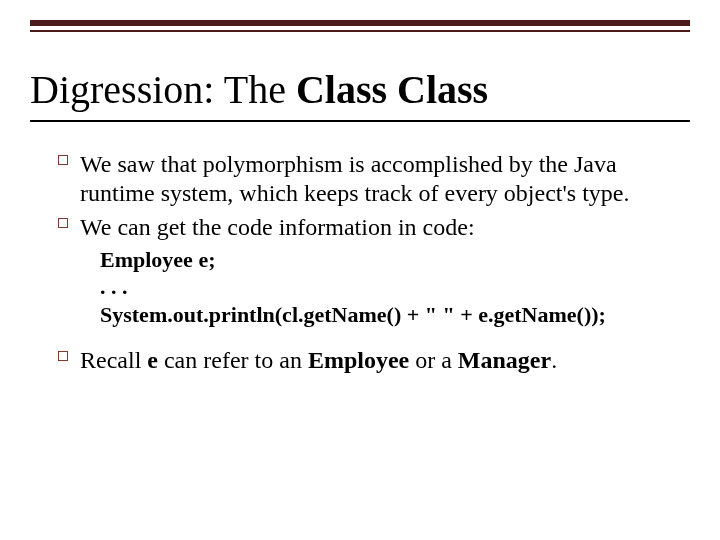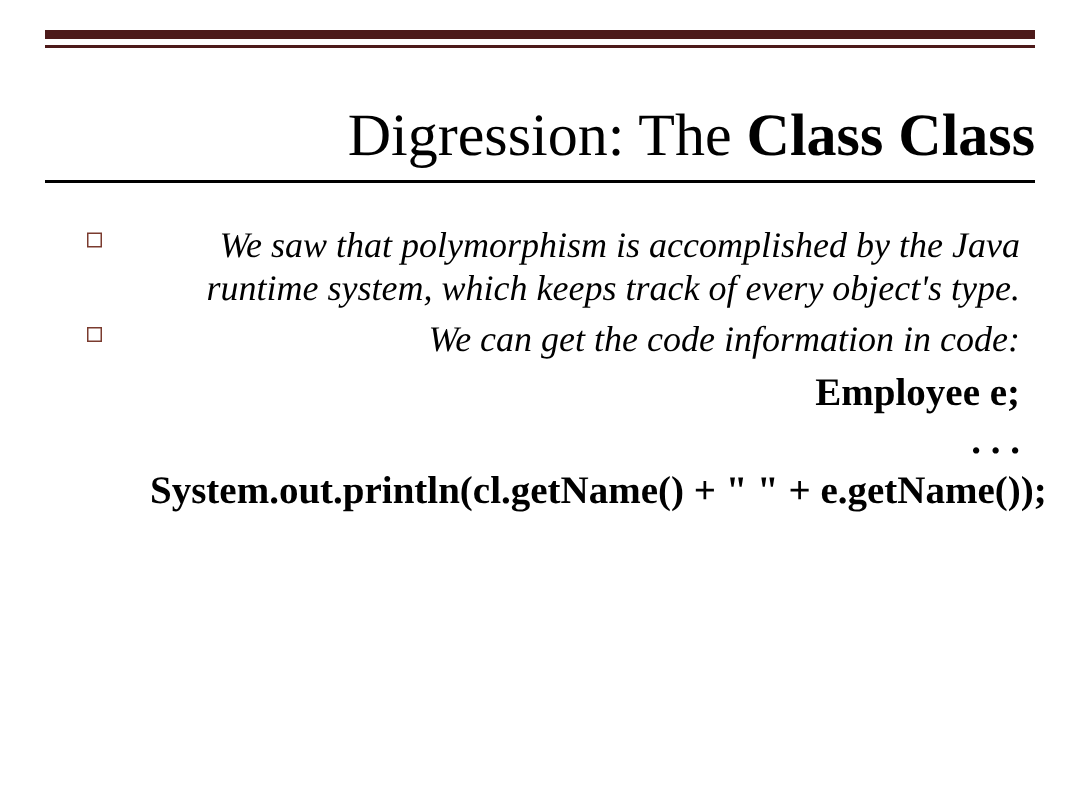--- a/index.html
+++ b/index.html
@@ -9,21 +9,20 @@
     height: 540px;
     background: #fff;
     font-family: "Times New Roman", Times, serif;
     color: #000;
   }
   .slide {
     position: relative;
     width: 720px;
     height: 540px;
     box-sizing: border-box;
-    text-align: right;
   }
   .rule-group {
     position: absolute;
     left: 30px;
     right: 30px;
     top: 20px;
   }
   .rule-thick {
     height: 6px;
     background: #4d1a1a;
@@ -56,41 +55,40 @@
     left: 46px;
     right: 40px;
     top: 150px;
     font-size: 24px;
     line-height: 1.22;
   }
   .item {
     display: flex;
     align-items: flex-start;
     margin-bottom: 4px;
-    font-style: italic;
   }
   .bullet {
     flex: 0 0 34px;
     width: 34px;
     display: flex;
     justify-content: center;
     padding-top: 5px;
   }
   .bullet-box {
     width: 10px;
     height: 10px;
     border: 1.5px solid #7a3b2e;
     box-sizing: border-box;
   }
   .text {
     flex: 1 1 auto;
   }
   .codeblock {
     margin-left: 54px;
-    font-size: 26px;
+    font-size: 22px;
     font-weight: bold;
     line-height: 1.25;
     margin-top: 2px;
     margin-bottom: 18px;
   }
   .codeblock .line { white-space: pre; }
   .b { font-weight: bold; }
 </style>
 </head>
 <body>
@@ -122,15 +120,23 @@
         </div>
       <div class="text">We can get the code information in code:</div>
     </div>
 
     <div class="codeblock">
       <div class="line">Employee e;</div>
       <div class="line">. . .</div>
       <div class="line">System.out.println(cl.getName() + " " + e.getName());</div>
     </div>
 
+    <div class="item">
+      <div class="bullet">
+          <div class="bullet-box"></div>
+        </div>
+      <div class="text">
+        <span>Recall </span><span class="b">e</span><span> can refer to an </span><span class="b">Employee</span><span> or a </span><span class="b">Manager</span><span>.</span>
+      </div>
+    </div>
 
   </div>
 </div>
 
 </body></html>

